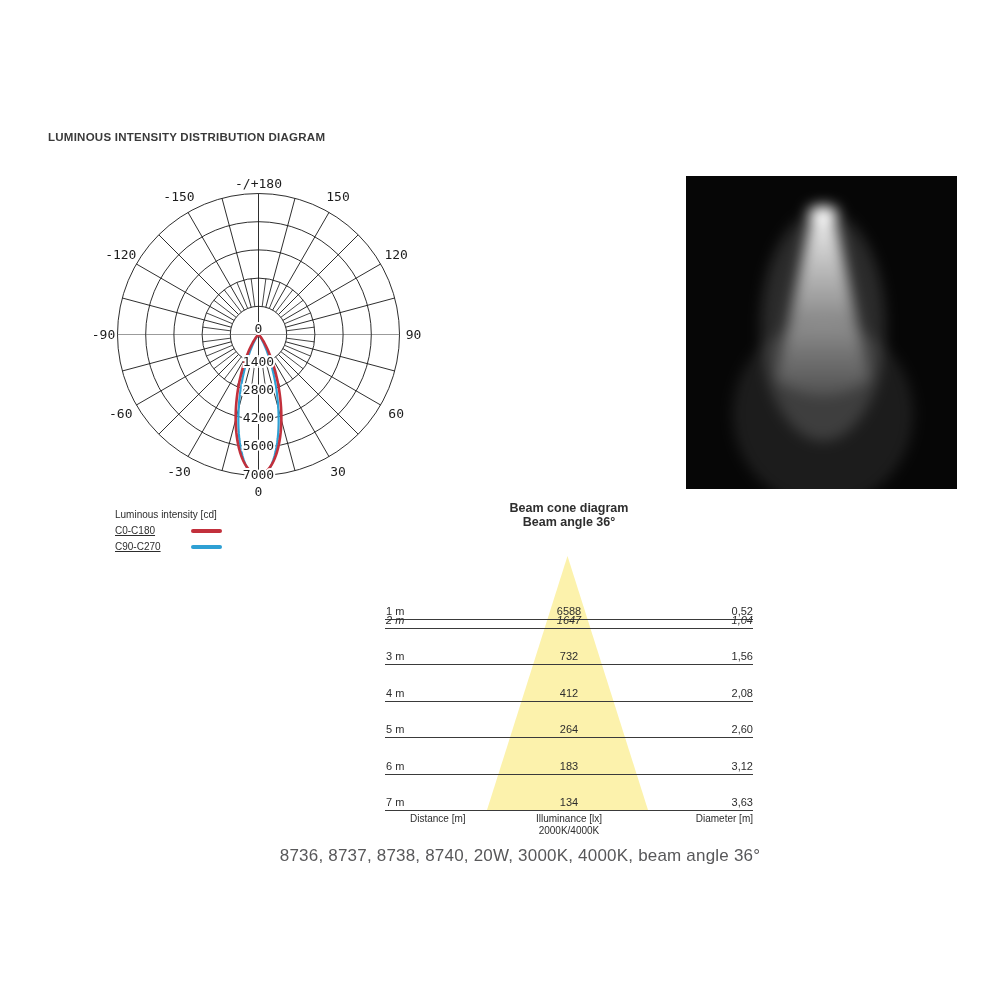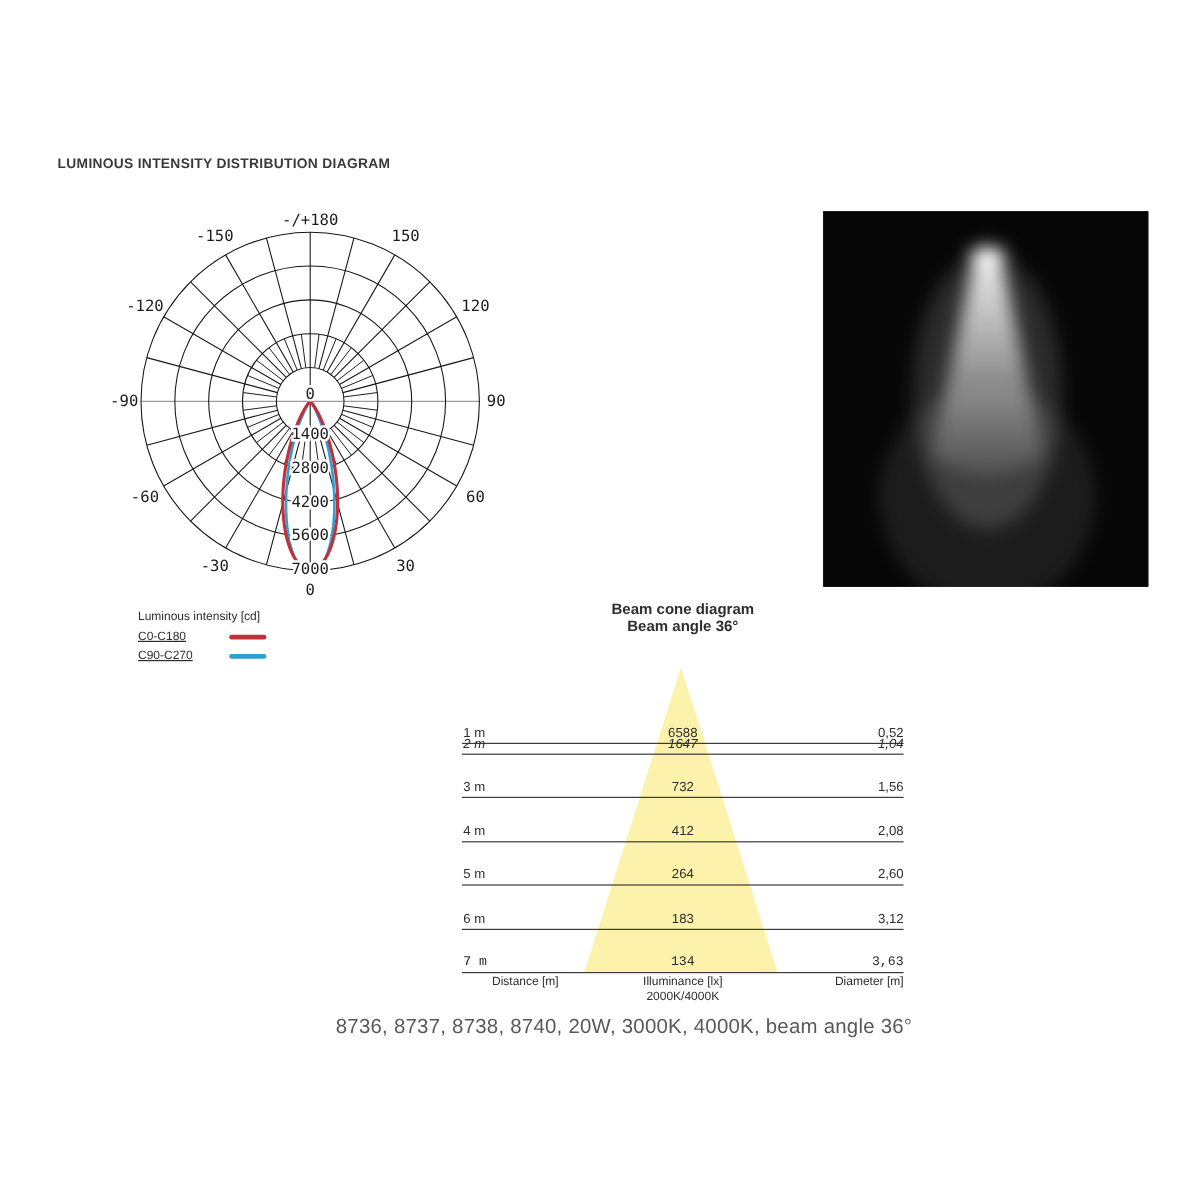--- a/index.html
+++ b/index.html
@@ -183,21 +183,21 @@
       <div class="trow" style="top: 180px;">
         <span class="cell-d">5 m</span>
         <span class="cell-l">264</span>
         <span class="cell-r">2,60</span>
       </div>
       <div class="trow" style="top: 216.5px;">
         <span class="cell-d">6 m</span>
         <span class="cell-l">183</span>
         <span class="cell-r">3,12</span>
       </div>
-      <div class="trow" style="top: 253px; font-family: Liberation Mono, monospace;">
+      <div class="trow" style="top: 253px;">
         <span class="cell-d">7 m</span>
         <span class="cell-l">134</span>
         <span class="cell-r">3,63</span>
       </div>
     </div>
   <div id="tfoot">
     <span class="f-left">Distance [m]</span>
     <span class="f-center">
       <span style="display:block">Illuminance [lx]</span>
       <span style="display:block">2000K/4000K</span>

